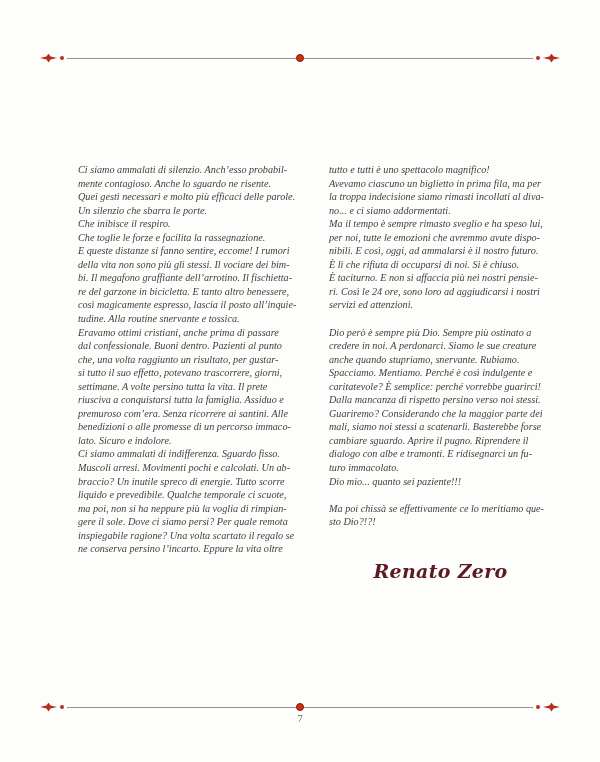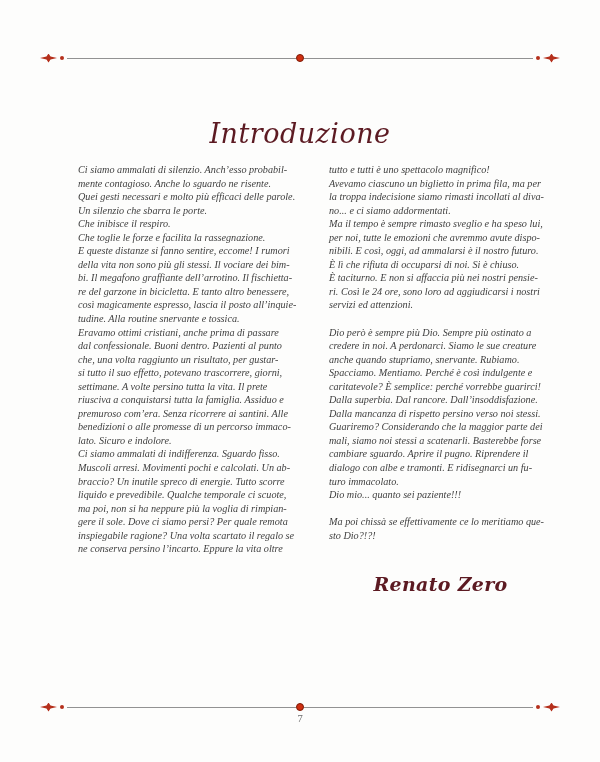--- a/index.html
+++ b/index.html
@@ -83,21 +83,20 @@
   <div class="ornament top">
     <span class="diamond"></span>
     <span class="dot"></span>
     <span class="rule"></span>
     <span class="circleknot"></span>
     <span class="rule"></span>
     <span class="dot"></span>
     <span class="diamond"></span>
   </div>
 
-  <h1 class="title">Introduzione</h1>
 
   <div class="columns">
     <div class="col">
       <div>
           <div class="line">Ci siamo ammalati di silenzio. Anch’esso probabil-</div>
           <div class="line">mente contagioso. Anche lo sguardo ne risente.</div>
           <div class="line">Quei gesti necessari e molto più efficaci delle parole.</div>
           <div class="line">Un silenzio che sbarra le porte.</div>
           <div class="line">Che inibisce il respiro.</div>
           <div class="line">Che toglie le forze e facilita la rassegnazione.</div>
@@ -138,21 +137,20 @@
           <div class="line">È lì che rifiuta di occuparsi di noi. Si è chiuso.</div>
           <div class="line">È taciturno. E non si affaccia più nei nostri pensie-</div>
           <div class="line">ri. Così le 24 ore, sono loro ad aggiudicarsi i nostri</div>
           <div class="line">servizi ed attenzioni.</div>
           <div class="line"></div>
           <div class="line">Dio però è sempre più Dio. Sempre più ostinato a</div>
           <div class="line">credere in noi. A perdonarci. Siamo le sue creature</div>
           <div class="line">anche quando stupriamo, snervante. Rubiamo.</div>
           <div class="line">Spacciamo. Mentiamo. Perché è così indulgente e</div>
           <div class="line">caritatevole? È semplice: perché vorrebbe guarirci!</div>
-          <div class="line">Dalla superbia. Dal rancore. Dall’insoddisfazione.</div>
           <div class="line">Dalla mancanza di rispetto persino verso noi stessi.</div>
           <div class="line">Guariremo? Considerando che la maggior parte dei</div>
           <div class="line">mali, siamo noi stessi a scatenarli. Basterebbe forse</div>
           <div class="line">cambiare sguardo. Aprire il pugno. Riprendere il</div>
           <div class="line">dialogo con albe e tramonti. E ridisegnarci un fu-</div>
           <div class="line">turo immacolato.</div>
           <div class="line">Dio mio... quanto sei paziente!!!</div>
           <div class="line"></div>
           <div class="line">Ma poi chissà se effettivamente ce lo meritiamo que-</div>
           <div class="line">sto Dio?!?!</div>

